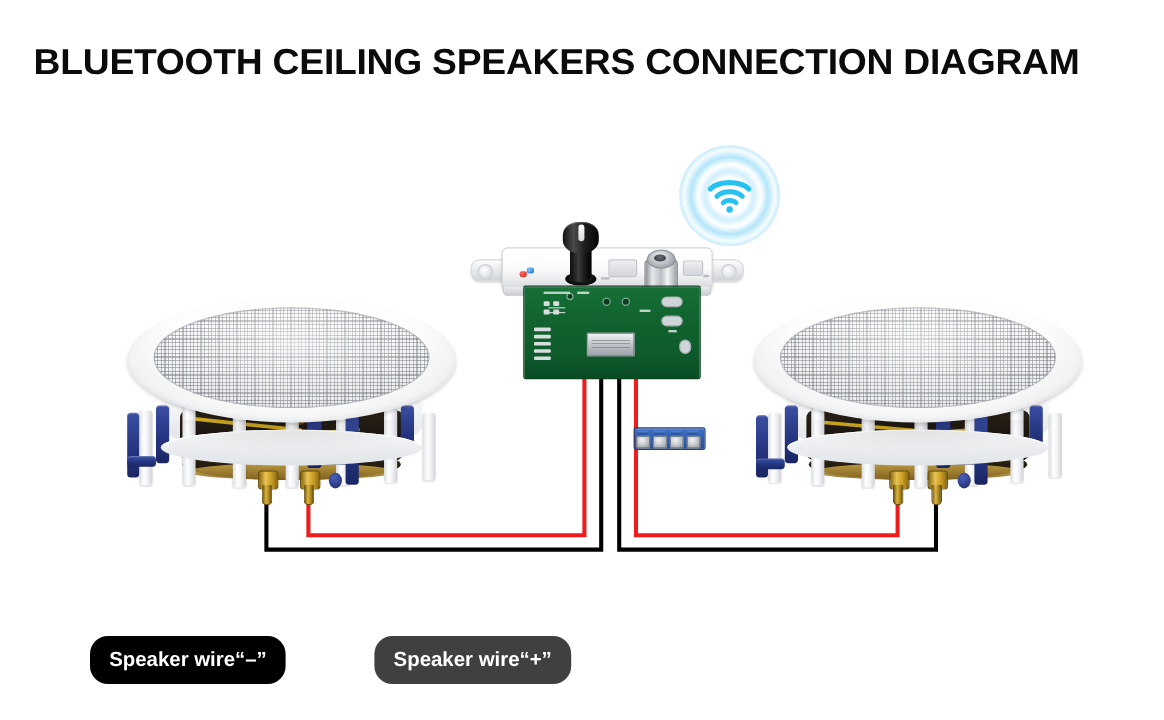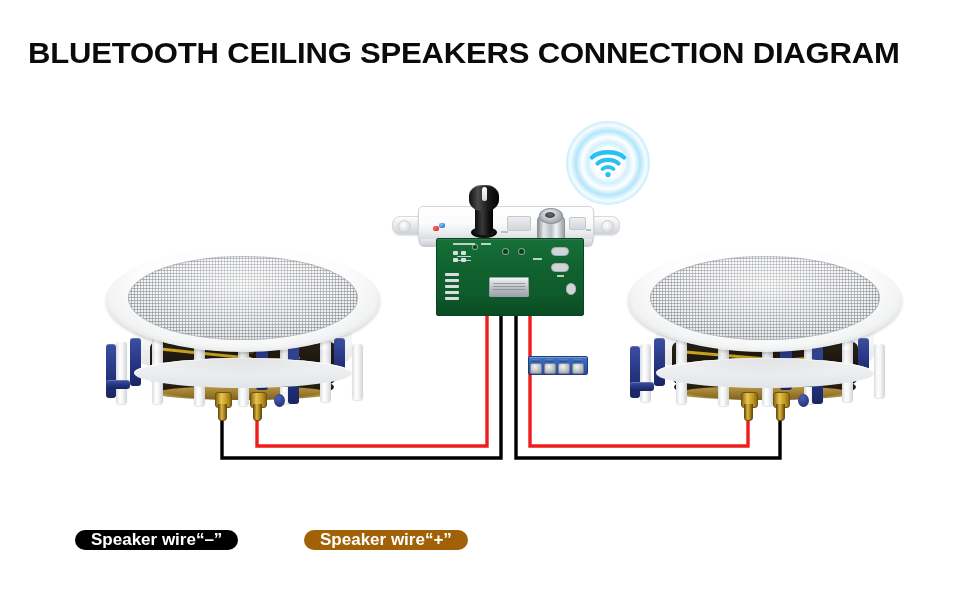--- a/index.html
+++ b/index.html
@@ -170,26 +170,26 @@
   .bpost .cup{position:absolute;left:0;top:0;width:15px;height:14px;border-radius:3px;
       background:linear-gradient(90deg,#8a6a14,#e9c košt 0%,#e8c451 35%,#c79a23 70%,#8a6a14);
       background:linear-gradient(90deg,#8a6a14,#e8c451 35%,#c79a23 70%,#8a6a14);
       border:1px solid #6e540f;}
   .bpost .stem{position:absolute;left:3px;top:12px;width:9px;height:17px;border-radius:0 0 4px 4px;
       background:linear-gradient(90deg,#7d5f10,#d9b53f 38%,#a8821c 75%,#6d520d);
       border:1px solid #6a500e;border-top:none;box-sizing:border-box;}
 
   
   #legend{position:absolute;left:0;top:0;}
-  .pill{position:absolute;height:20px;border-radius:15px;display:flex;align-items:center;
+  .pill{position:absolute;height:40px;border-radius:15px;display:flex;align-items:center;
       justify-content:center;color:#fff;font-size:17px;font-weight:bold;
       font-family:"Liberation Sans","DejaVu Sans",sans-serif;white-space:nowrap;padding:0 16px;
       box-sizing:border-box;}
   #pill-neg{left:75px;top:530px;background:#000000;}
-  #pill-pos{left:304px;top:530px;background:#a16207;}
+  #pill-pos{left:312px;top:530px;background:#404040;}
 </style>
 </head>
 <body>
 
 <div id="stage">
 
   <div id="title">BLUETOOTH CEILING SPEAKERS CONNECTION DIAGRAM</div>
 
   <svg id="wires" viewBox="0 0 970 600" width="970" height="600" aria-hidden="true">
 

